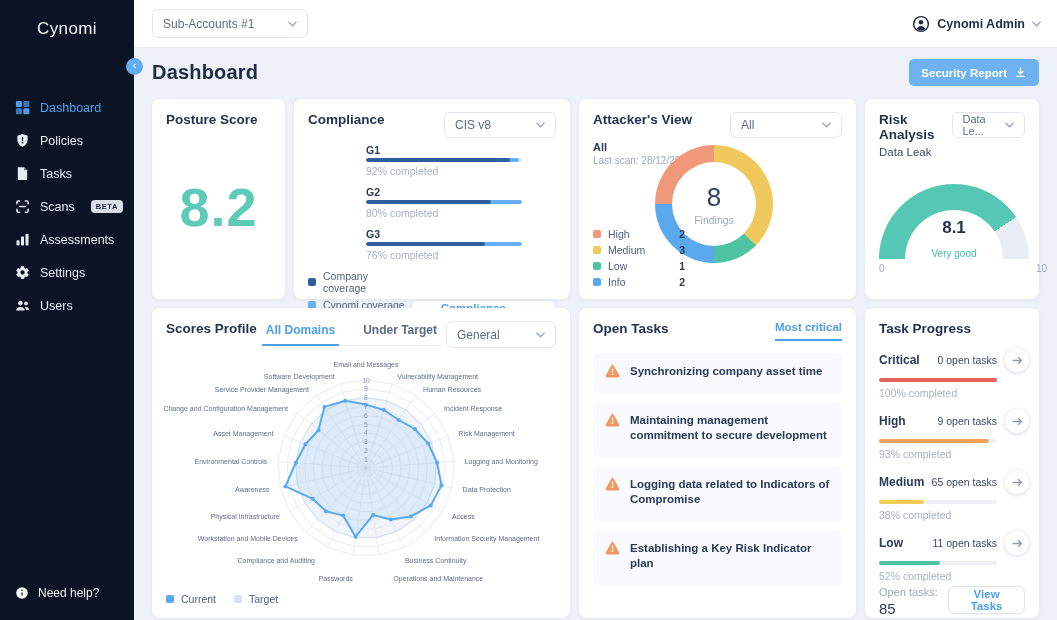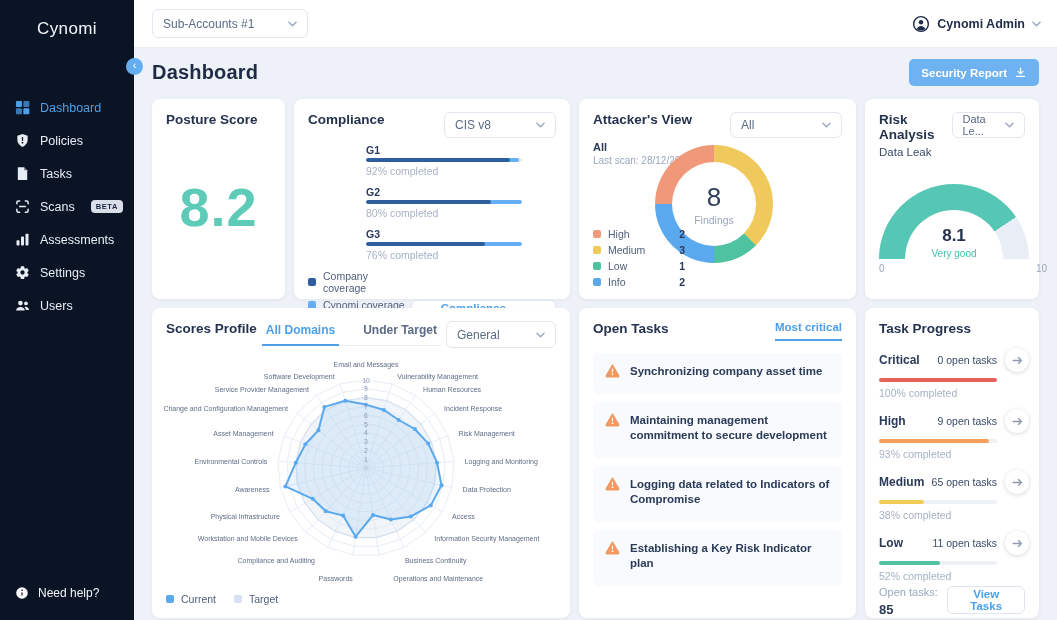--- a/index.html
+++ b/index.html
@@ -66,21 +66,21 @@
   .att-btn { position:absolute; right:13px; bottom:12px; }
 
   
   .risk-select { width:84px; height:26px; font-size:11px; }
   .risk-sub { font-size:11.5px; color:#3a4a66; margin-top:4px; }
   .gauge-wrap { position:relative; width:150px; height:75px; margin:26px auto 0; overflow:hidden; }
   .gauge-arc { position:absolute; left:0; top:0; width:150px; height:150px; border-radius:50%; }
   .gauge-hole { position:absolute; left:26px; top:26px; width:98px; height:98px; border-radius:50%; background:#fff; }
   .gauge-text { position:absolute; left:0; right:0; bottom:0; text-align:center; }
   .gauge-val { font-size:17px; font-weight:bold; color:#25324e; }
-  .gauge-label { font-size:10px; color:#45c0ab; margin-top:2px; }
+  .gauge-label { font-size:10px; color:#45c0ab; margin-top:10px; }
   .gauge-scale { width:168px; margin:4px auto 0; display:flex; justify-content:space-between; font-size:10px; color:#9aa7bd; }
 
   
   .tabs { display:flex; gap:20px; border-bottom:1px solid #e8edf5; margin-top:2px; }
   .tab { font-size:12px; font-weight:bold; color:#5a6a85; padding:0 4px 7px; cursor:pointer; border-bottom:2px solid transparent; margin-bottom:-1px; }
   .tab.active { color:#4da0e8; border-bottom-color:#4da0e8; }
   .scores-select { width:110px; height:27px; }
   .radar-box { flex:1; margin-top:2px; }
   .scores-legend { display:flex; gap:18px; margin-top:auto; }
 
@@ -95,21 +95,21 @@
   .tp-row .l1 { display:flex; align-items:center; }
   .tp-sev { font-size:12px; font-weight:bold; color:#2a3a58; }
   .tp-open { margin-left:auto; font-size:10.5px; color:#3a4a66; }
   .tp-arrow { width:24px; height:24px; border-radius:50%; background:#fff; box-shadow:0 1px 4px rgba(23,43,77,.18); display:flex; align-items:center; justify-content:center; margin-left:8px; margin-right:-4px; cursor:pointer; flex:none; }
   .tp-trackzone { margin-right:28px; }
   .tp-track { position:relative; height:4px; border-radius:2px; background:#edf0f5; margin-top:6px; }
   .tp-fill { position:absolute; left:0; top:0; bottom:0; border-radius:2px; }
   .tp-cap { font-size:10.5px; color:#a7b2c5; margin-top:5px; }
   .tp-footer { margin-top:auto; display:flex; align-items:center; justify-content:space-between; }
   .tp-open-lab { font-size:11px; color:#9aa7bd; }
-  .tp-open-num { font-size:13px; font-weight:bold; color:#2a3a58; }
+  .tp-open-num { font-size:15px; font-weight:normal; color:#2a3a58; }
 </style>
 </head>
 <body>
 
 <div class="sidebar">
   <div class="logo">Cynomi</div>
   <div class="nav">
       <div class="nav-item active">
         <span class="ic">
           <svg viewBox="0 0 16 16" width="15" height="15" fill="currentColor">

